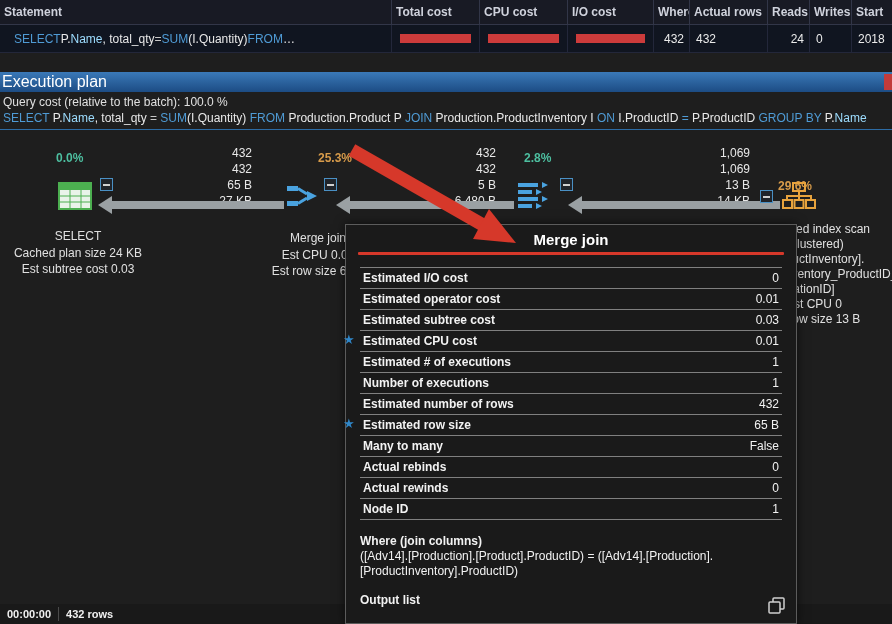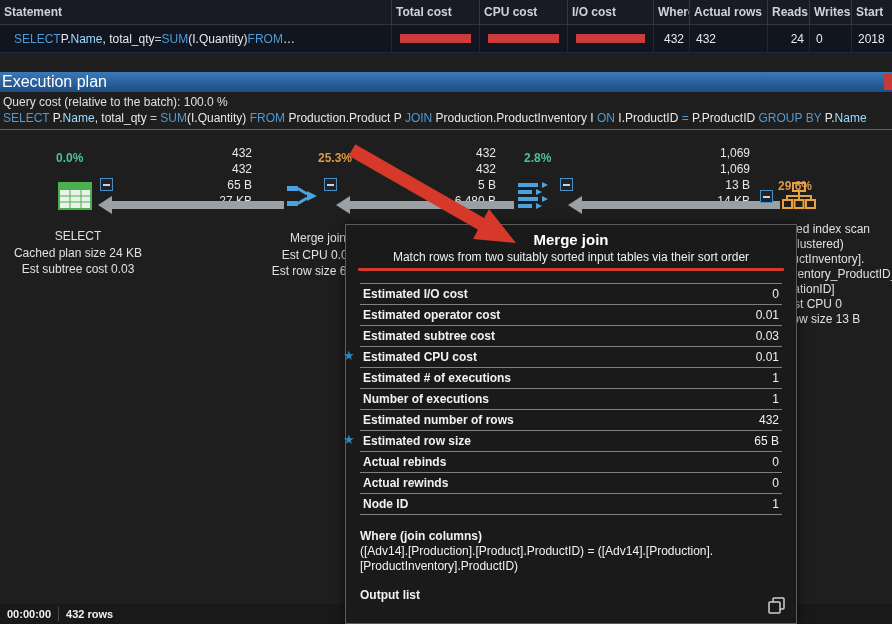--- a/index.html
+++ b/index.html
@@ -225,21 +225,20 @@
   <div>(Clustered)</div>
   <div>[ProductInventory].</div>
   <div>[PK_ProductInventory_ProductID_Loc</div>
   <div>ationID]</div>
   <div>Est CPU 0</div>
   <div>Est row size  13 B</div>
 </div>
 
 <div class="tooltip">
   <div class="tt-title">Merge join</div>
-  <div class="tt-sub">Match rows from two suitably sorted input tables via their sort order</div>
   <div class="tt-underline"></div>
   <div class="tt-table">
     <div class="tt-row">
         <span class="lbl">Estimated I/O cost</span>
         <span class="val">0</span>
       </div>
     <div class="tt-row">
         <span class="lbl">Estimated operator cost</span>
         <span class="val">0.01</span>
       </div>
@@ -261,20 +260,24 @@
         <span class="val">1</span>
       </div>
     <div class="tt-row">
         <span class="lbl">Estimated number of rows</span>
         <span class="val">432</span>
       </div>
     <div class="tt-row">
         <span class="star">★</span>
         <span class="lbl">Estimated row size</span>
         <span class="val">65 B</span>
+      </div>
+    <div class="tt-row">
+        <span class="lbl">Many to many</span>
+        <span class="val">False</span>
       </div>
     <div class="tt-row">
         <span class="lbl">Actual rebinds</span>
         <span class="val">0</span>
       </div>
     <div class="tt-row">
         <span class="lbl">Actual rewinds</span>
         <span class="val">0</span>
       </div>
     <div class="tt-row">

